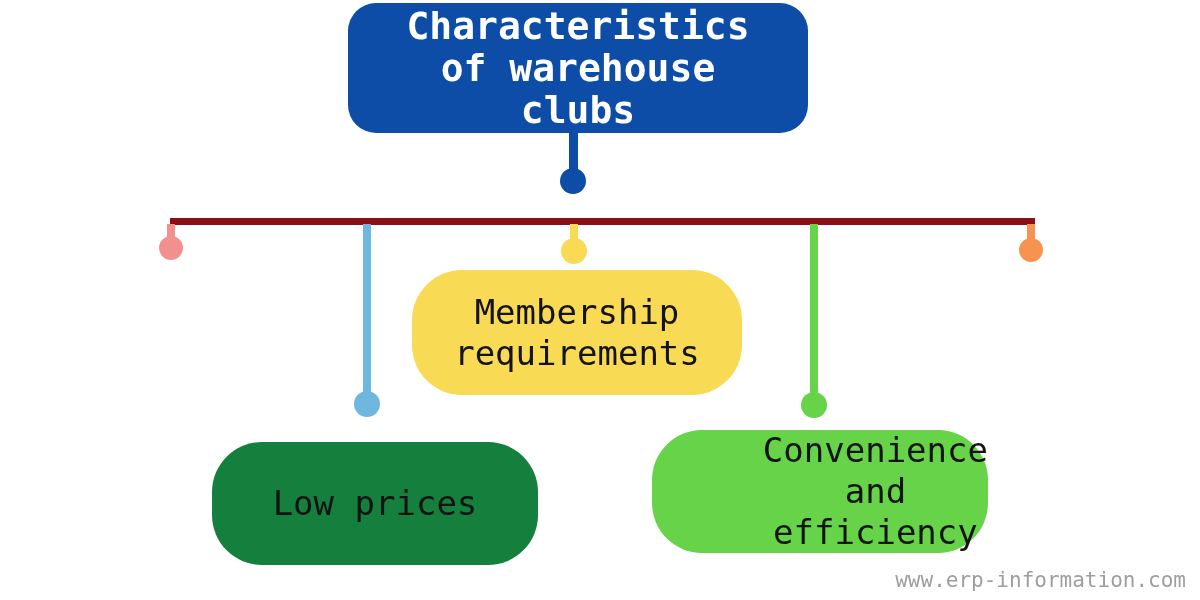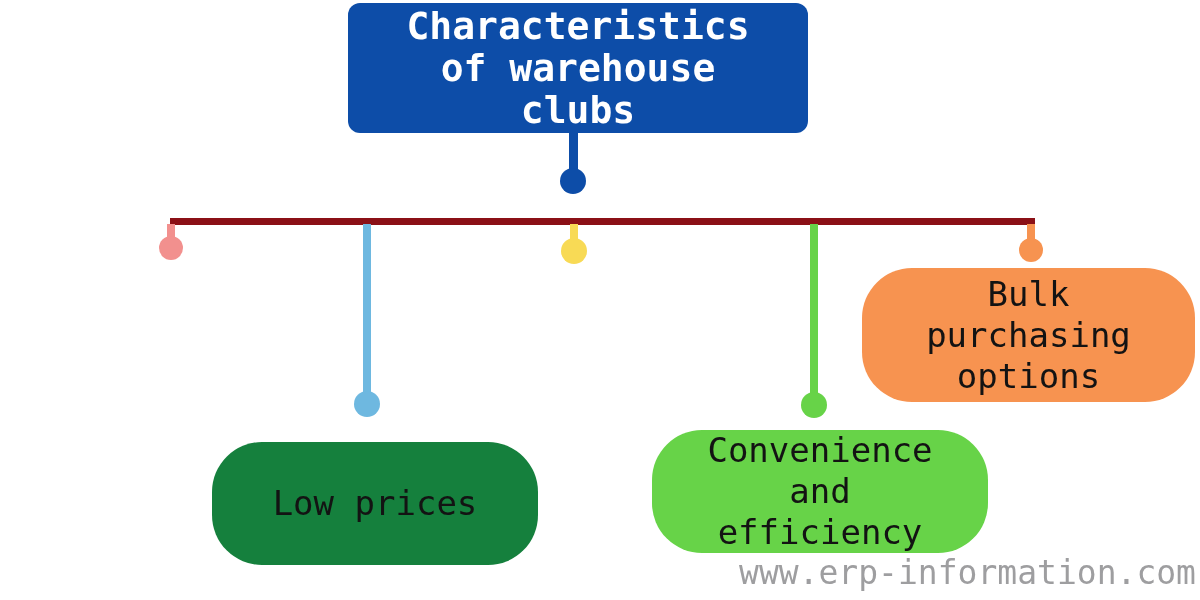--- a/index.html
+++ b/index.html
@@ -20,21 +20,21 @@
     line-height:41px;
     border-radius:50px;
   }
   .node.root{
     left:348px;top:3px;width:460px;height:130px;
     background:#0d4da8;
     color:#ffffff;
     font-weight:bold;
     font-size:38px;
     line-height:42px;
-    border-radius:12px;
+    border-radius:28px;
   }
   .stem{position:absolute;}
   .dot{position:absolute;border-radius:50%;}
 
   
   .trunk{position:absolute;left:170px;top:218px;width:865px;height:7px;background:#8b1016;}
 
   
   .stem.root-stem{left:569px;top:131px;width:9px;height:42px;background:#0d4da8;}
   .dot.root-dot{left:560px;top:168px;width:26px;height:26px;background:#0d4da8;}
@@ -50,31 +50,31 @@
   .node.sky{left:212px;top:442px;width:326px;height:123px;background:#15803d;}
 
   
   .stem.yellow{left:570px;top:224px;width:8px;height:16px;background:#f8da55;}
   .dot.yellow{left:561px;top:238px;width:26px;height:26px;background:#f8da55;}
   .node.yellow{left:412px;top:270px;width:330px;height:125px;background:#f8da55;}
 
   
   .stem.green{left:810px;top:224px;width:8px;height:169px;background:#67d348;}
   .dot.green{left:801px;top:392px;width:26px;height:26px;background:#67d348;}
-  .node.green{left:652px;top:430px;width:336px;height:123px;background:#67d348;}
+  .node.green{left:652px;top:430px;width:336px;height:123px;background:#67d348;justify-content:flex-end;}
 
   
   .stem.orange{left:1027px;top:224px;width:8px;height:15px;background:#f79350;}
   .dot.orange{left:1019px;top:238px;width:24px;height:24px;background:#f79350;}
   .node.orange{left:862px;top:268px;width:333px;height:134px;background:#f79350;}
 
   .watermark{
     position:absolute;
-    right:4px;bottom:8px;
-    font-size:33px;
+    right:14px;bottom:8px;
+    font-size:21px;
     letter-spacing:0px;
     color:#9e9ea0;
   }
 </style>
 </head>
 <body>
 
 <div class="canvas">
 
   <div class="node root">
@@ -92,32 +92,31 @@
   <div class="dot pink"></div>
 
   <div class="stem sky"></div>
   <div class="dot sky"></div>
   <div class="node sky">
     <span>Low prices</span>
   </div>
 
   <div class="stem yellow"></div>
   <div class="dot yellow"></div>
+  <div class="node yellow">
+    <span>Membership
+requirements</span>
+  </div>
 
   <div class="stem green"></div>
   <div class="dot green"></div>
   <div class="node green">
     <span>Convenience
 and
 efficiency</span>
   </div>
 
   <div class="stem orange"></div>
   <div class="dot orange"></div>
-  <div class="node orange">
-    <span>Bulk
-purchasing
-options</span>
-  </div>
 
   <div class="watermark">www.erp-information.com</div>
 
 </div>
 
 </body></html>

